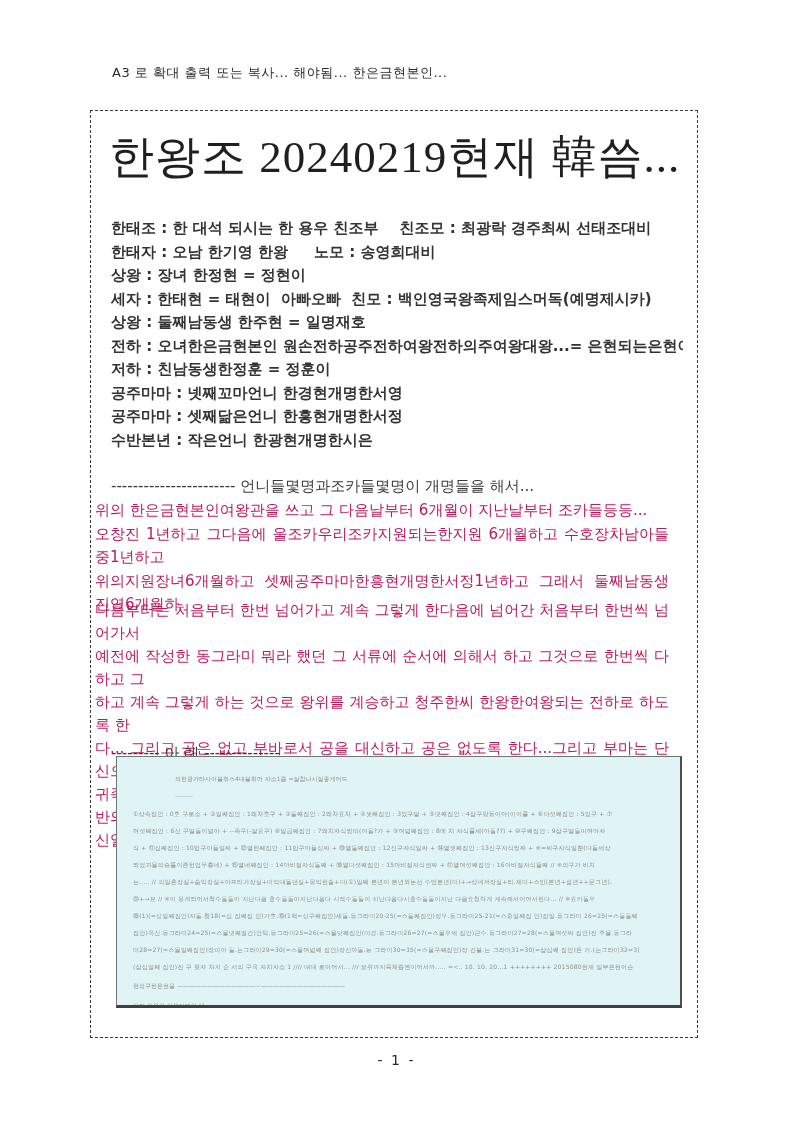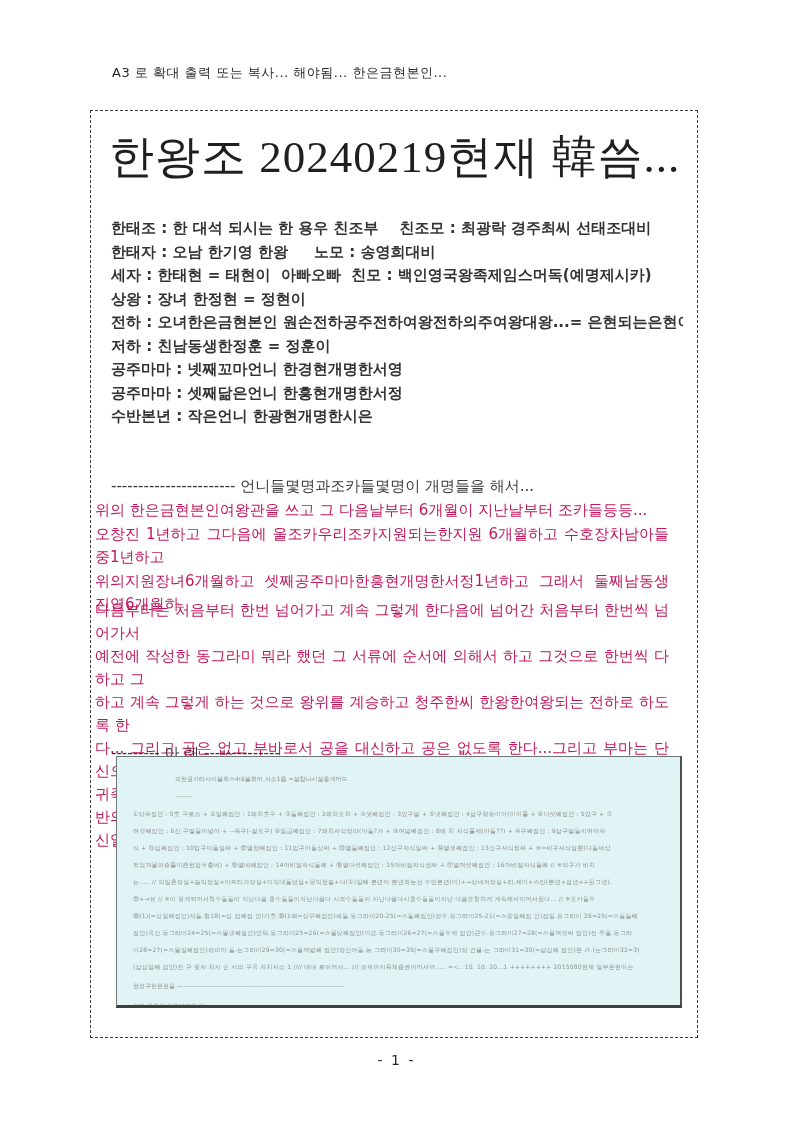--- a/index.html
+++ b/index.html
@@ -144,22 +144,23 @@
 
 <div class="top-note">A3 로 확대 출력 또는 복사... 해야됨... 한은금현본인...</div>
 
 <div class="doc-frame">
 
   <h1 class="doc-title">한왕조 20240219현재 韓씀...</h1>
 
   <div class="royal-list">
       <div class="line">한태조 : 한 대석 되시는 한 용우 친조부    친조모 : 최광락 경주최씨 선태조대비</div>
       <div class="line">한태자 : 오남 한기영 한왕     노모 : 송영희대비</div>
+      <div class="line">상왕 : 장녀 한정현 = 정현이</div>
       <div class="line">세자 : 한태현 = 태현이  아빠오빠  친모 : 백인영국왕족제임스머독(예명제시카)</div>
-      <div class="line">상왕 : 장녀 한정현 = 정현이</div>
+      <div class="line">상왕 : 둘째남동생 한주현 = 일명재호</div>
       <div class="line">전하 : 오녀한은금현본인 원손전하공주전하여왕전하의주여왕대왕...= 은현되는은현이...등등...</div>
       <div class="line">저하 : 친남동생한정훈 = 정훈이</div>
       <div class="line">공주마마 : 넷째꼬마언니 한경현개명한서영</div>
       <div class="line">공주마마 : 셋째닮은언니 한흥현개명한서정</div>
       <div class="line">수반본년 : 작은언니 한광현개명한시은</div>
     </div>
 
   <div class="name-divider">----------------------- 언니들몇명과조카들몇명이 개명들을 해서...</div>
 
   <div class="para para1">

